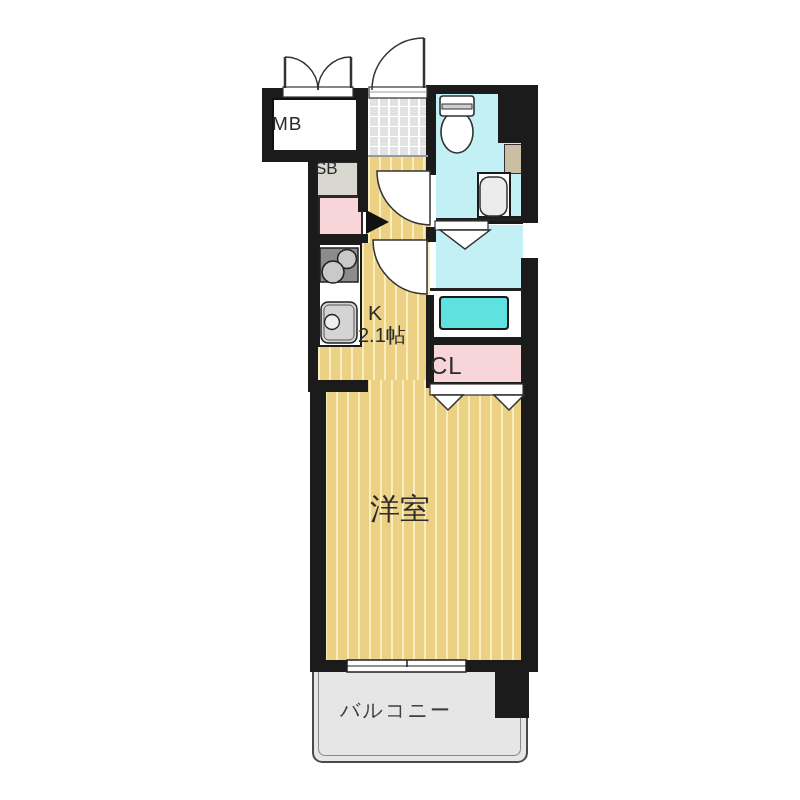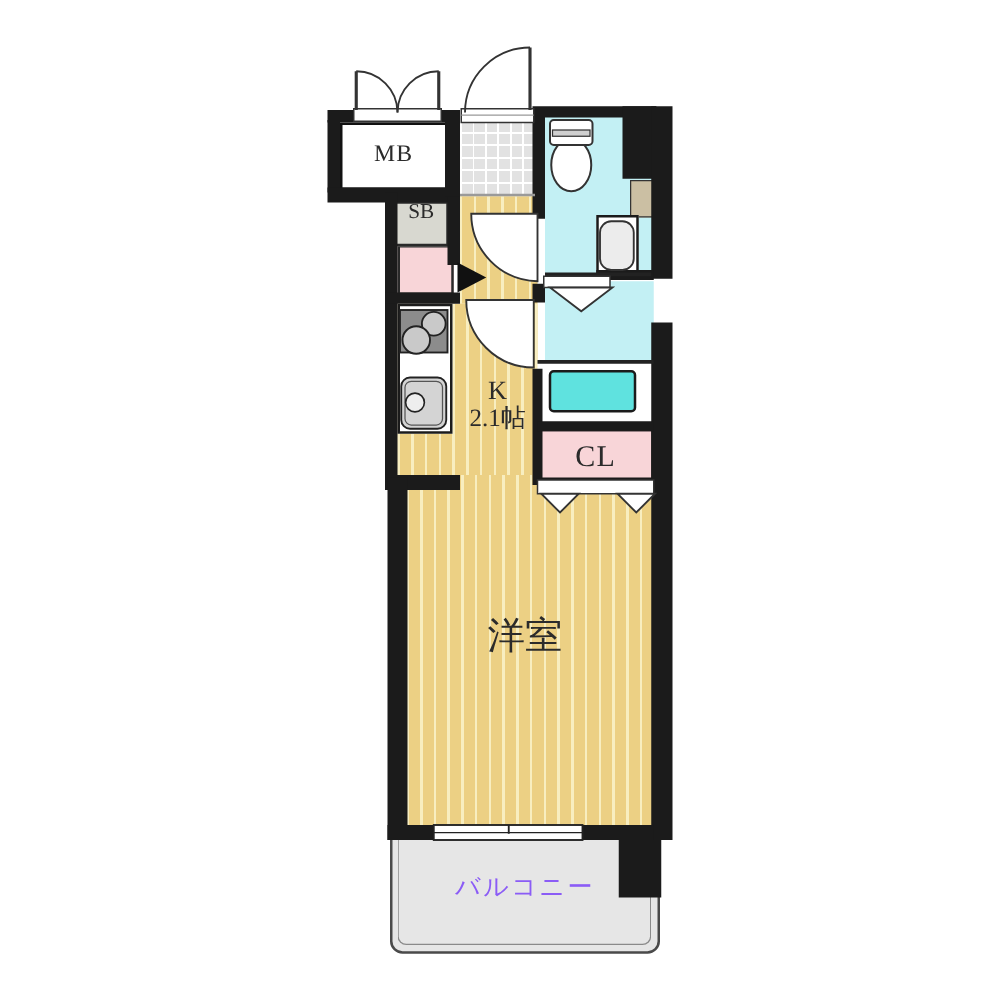--- a/index.html
+++ b/index.html
@@ -7,21 +7,21 @@
          font-family:"Liberation Sans","DejaVu Sans",sans-serif;}
   .abs{position:absolute;box-sizing:border-box;}
   .wall{position:absolute;background:var(--wall,#1b1b1b);}
   .wood{background-color:var(--wood_floor,#ecd084);
         background-image:repeating-linear-gradient(90deg,var(--wood_stripe,#faf0c6) 0 2px,rgba(0,0,0,0) 2px 11px);}
   .tile{background-color:var(--tile_gray,#e2e2e2);
         background-image:repeating-linear-gradient(0deg,#ffffff 0 1.5px,rgba(0,0,0,0) 1.5px 10px),
                          repeating-linear-gradient(90deg,#ffffff 0 1.5px,rgba(0,0,0,0) 1.5px 10px);}
   .cyan{background:var(--bath_cyan,#c3f0f4);}
   .pink{background:var(--closet_pink,#f8d5d8);}
-  .label{position:absolute;color:#2b2b2b;text-align:center;line-height:1.1;font-family:Liberation Serif, serif;}
+  .label{position:absolute;color:#2b2b2b;line-height:1.1;}
   svg{position:absolute;left:0;top:0;}
 </style>
 </head>
 <body>
 
 <div id="stage">
 
   <div class="abs tile" style="left:368px;top:95px;width:60px;height:62px;"></div>
   <div class="abs wood" style="left:368px;top:157px;width:62px;height:86px;"></div>
   <div class="abs wood" style="left:318px;top:243px;width:112px;height:147px;"></div>
@@ -126,14 +126,14 @@
       <circle cx="332" cy="322" r="7.5" fill="#eee" stroke-width="1.3"></circle>
     </g>
   </svg>
 
   <div class="label" style="left:272px;top:114px;width:86px;font-size:19px;letter-spacing:1px;">MB</div>
   <div class="label" style="left:315px;top:160px;width:44px;font-size:17px;">SB</div>
   <div class="label" style="left:368px;top:301px;width:60px;font-size:21px;">K</div>
   <div class="label" style="left:358px;top:324px;width:80px;font-size:20px;">2.1帖</div>
   <div class="label" style="left:430px;top:353px;width:93px;font-size:24px;letter-spacing:1px;">CL</div>
   <div class="label" style="left:370px;top:492px;width:100px;font-size:30px;">洋室</div>
-  <div class="label" style="left:340px;top:699px;width:160px;font-size:20px;letter-spacing:2px;color:#8b5cf6;">バルコニー</div>
+  <div class="label" style="left:340px;top:699px;width:160px;font-size:20px;letter-spacing:2px;color:#404040;">バルコニー</div>
 </div>
 
 </body></html>

